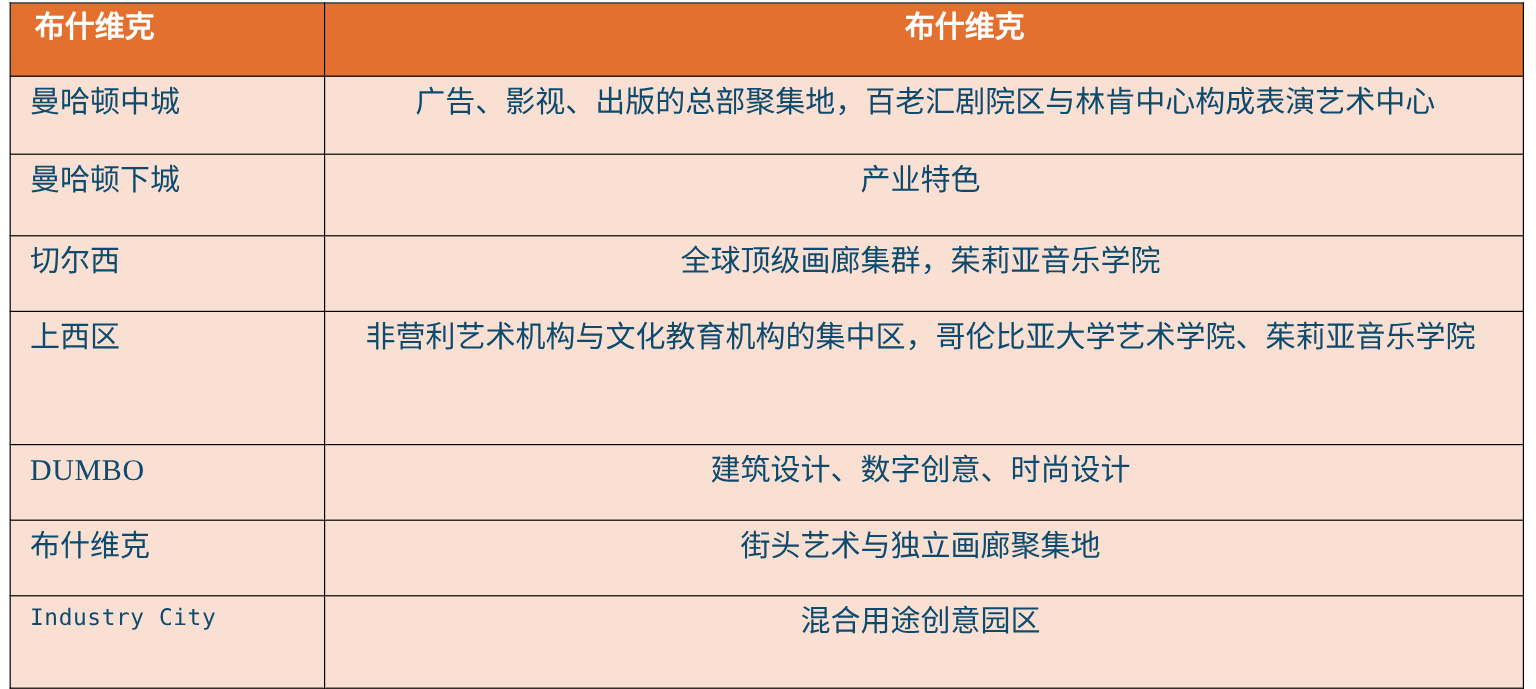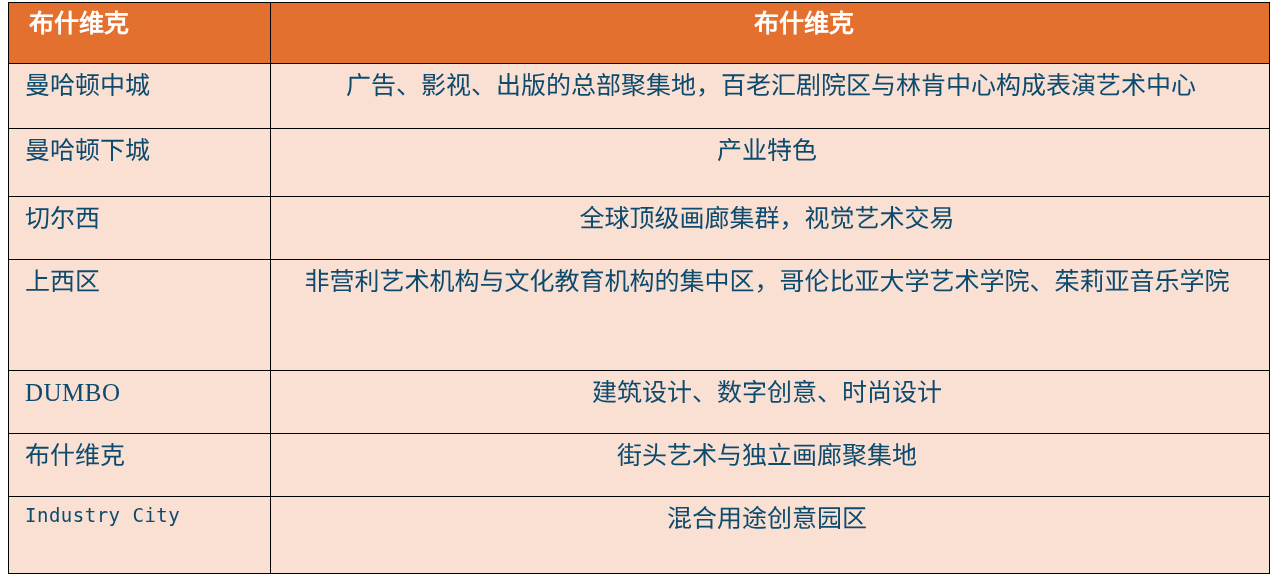--- a/index.html
+++ b/index.html
@@ -139,21 +139,21 @@
         <td class="feature-cell">
           <div class="cell-inner">产业特色</div>
         </td>
       </tr>
 
       <tr style="height:63px;">
         <td class="region-cell">
           <div class="cell-inner">切尔西</div>
         </td>
         <td class="feature-cell">
-          <div class="cell-inner">全球顶级画廊集群，视觉艺术交易</div>
+          <div class="cell-inner">全球顶级画廊集群，茱莉亚音乐学院</div>
         </td>
       </tr>
 
       <tr style="height:111px;">
         <td class="region-cell">
           <div class="cell-inner">上西区</div>
         </td>
         <td class="feature-cell">
           <div class="cell-inner">非营利艺术机构与文化教育机构的集中区，哥伦比亚大学艺术学院、茱莉亚音乐学院</div>
         </td>

